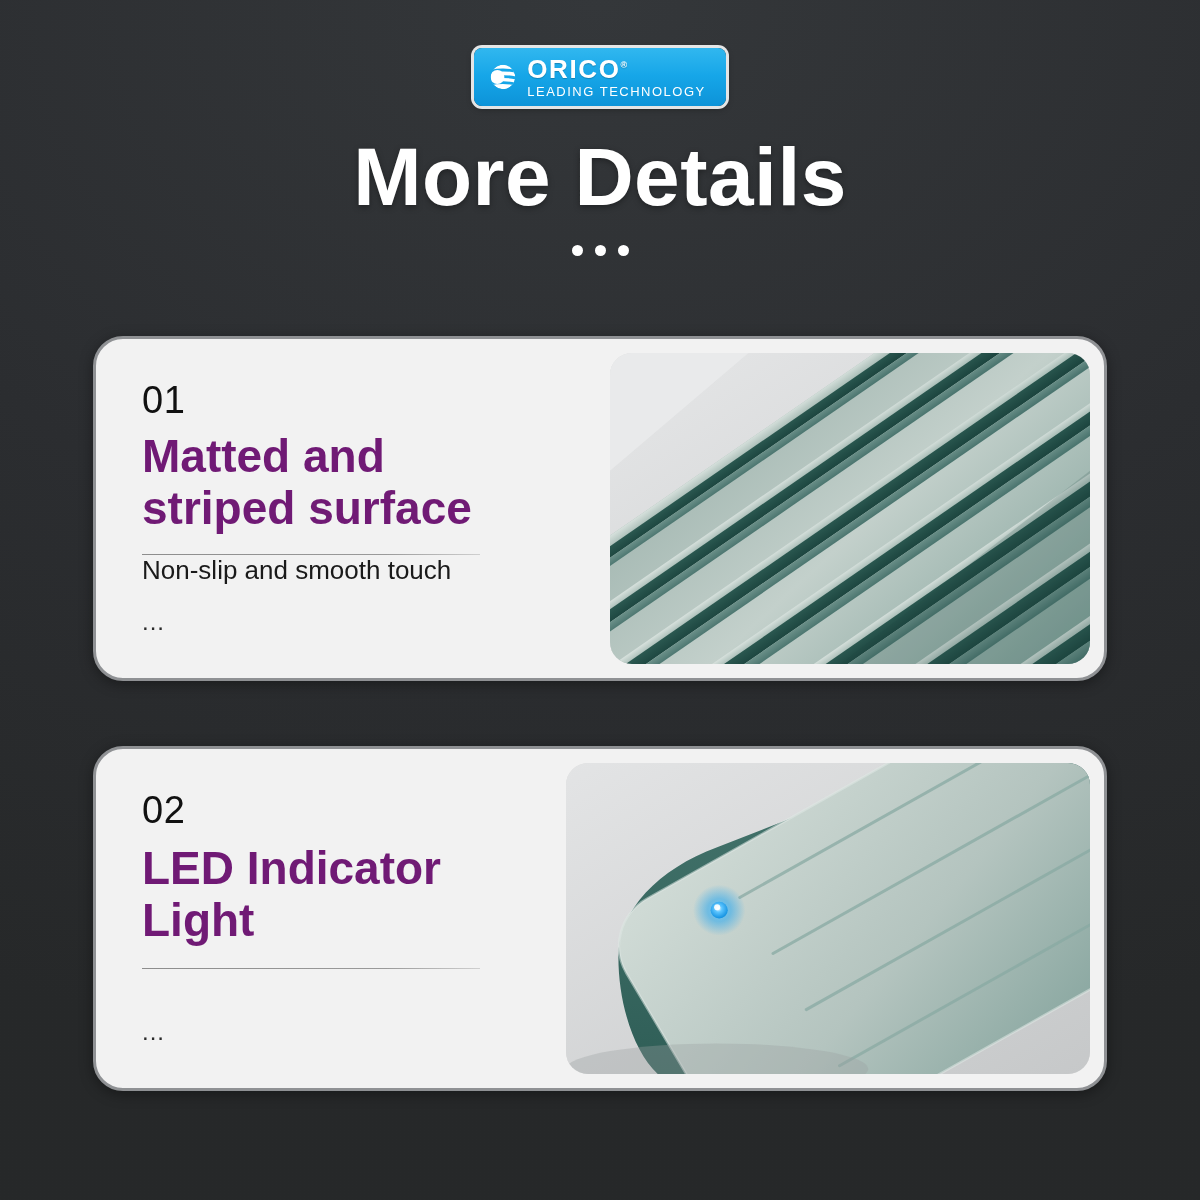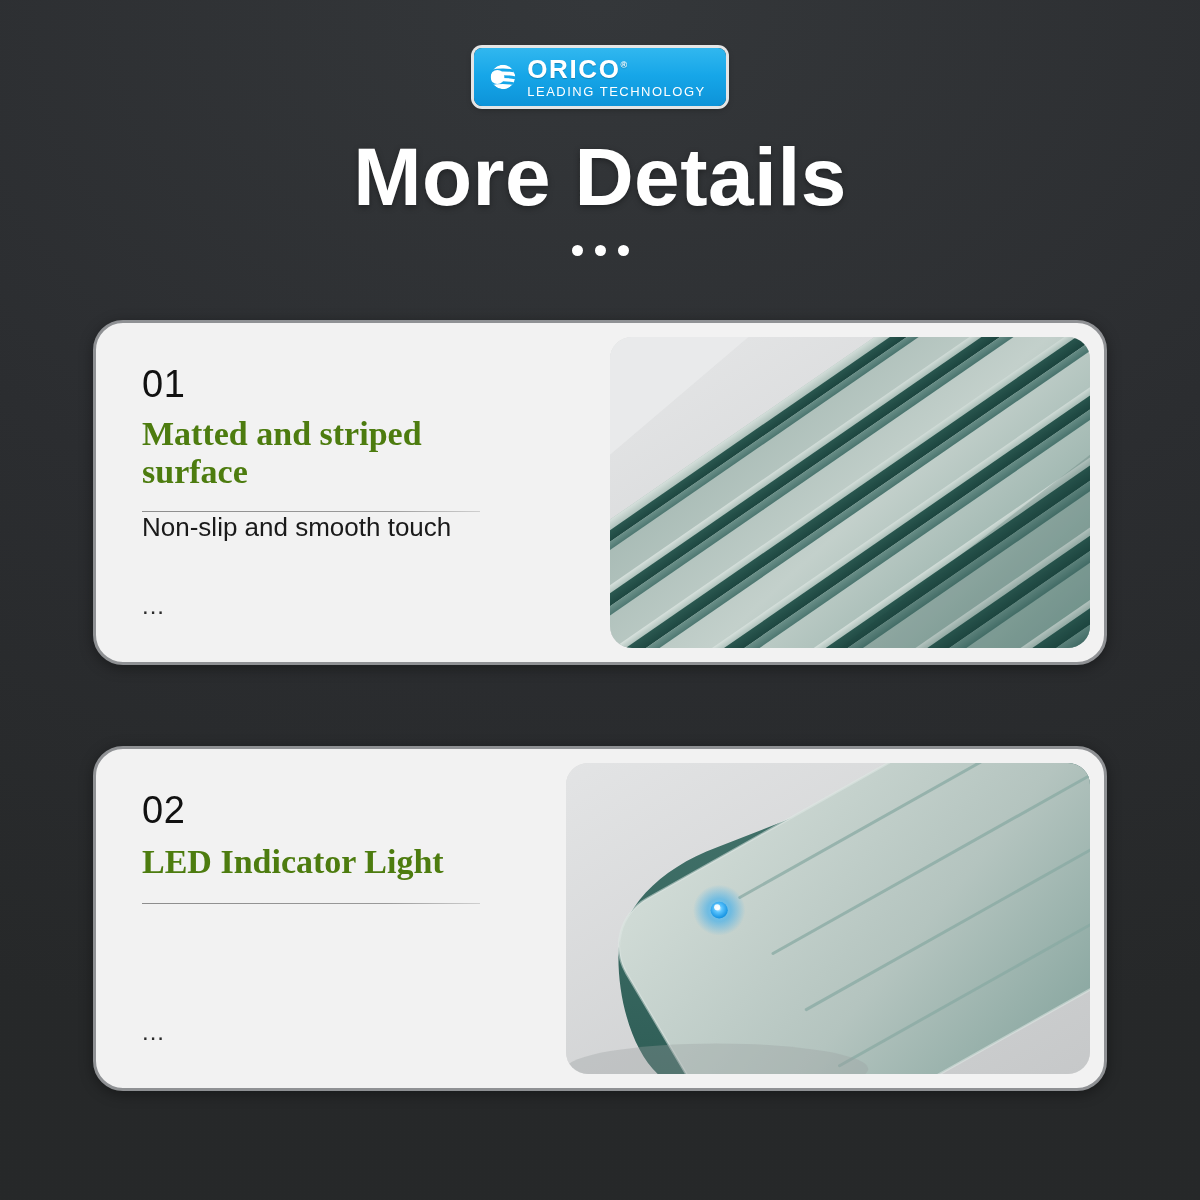--- a/index.html
+++ b/index.html
@@ -107,43 +107,42 @@
     width: 1014px;
     height: 345px;
     border-radius: 30px;
     background: #f2f2f2;
     border: 3px solid #8f9194;
     box-sizing: border-box;
     box-shadow: 0 3px 14px rgba(0,0,0,0.38);
     overflow: hidden;
     display: flex;
   }
-  #card-1 { top: 320px; gap: 44px; }
+  #card-1 { top: 336px; gap: 44px; }
   #card-2 { top: 746px; }
 
   .card-text {
     flex: 0 0 470px;
     padding: 42px 0 0 46px;
     box-sizing: border-box;
     position: relative;
   }
   .card-num {
     font-size: 38px;
     color: #111111;
     line-height: 1;
     letter-spacing: 0.5px;
   }
   .card-head {
-    font-size: 34px;
+    font-size: 46px;
     font-weight: bold;
-    color: #4d7c0f;
+    color: #701a75;
     line-height: 1.12;
     margin-top: 12px;
     max-width: 370px;
-    font-family: Liberation Serif, serif;
   }
   .card-rule {
     width: 338px;
     height: 1px;
     margin-top: 20px;
     background: linear-gradient(90deg, #8d8d8d 0%, #9a9a9a 72%, #cfcfcf 100%);
   }
   .card-sub {
     font-size: 26px;
     color: #1a1a1a;

